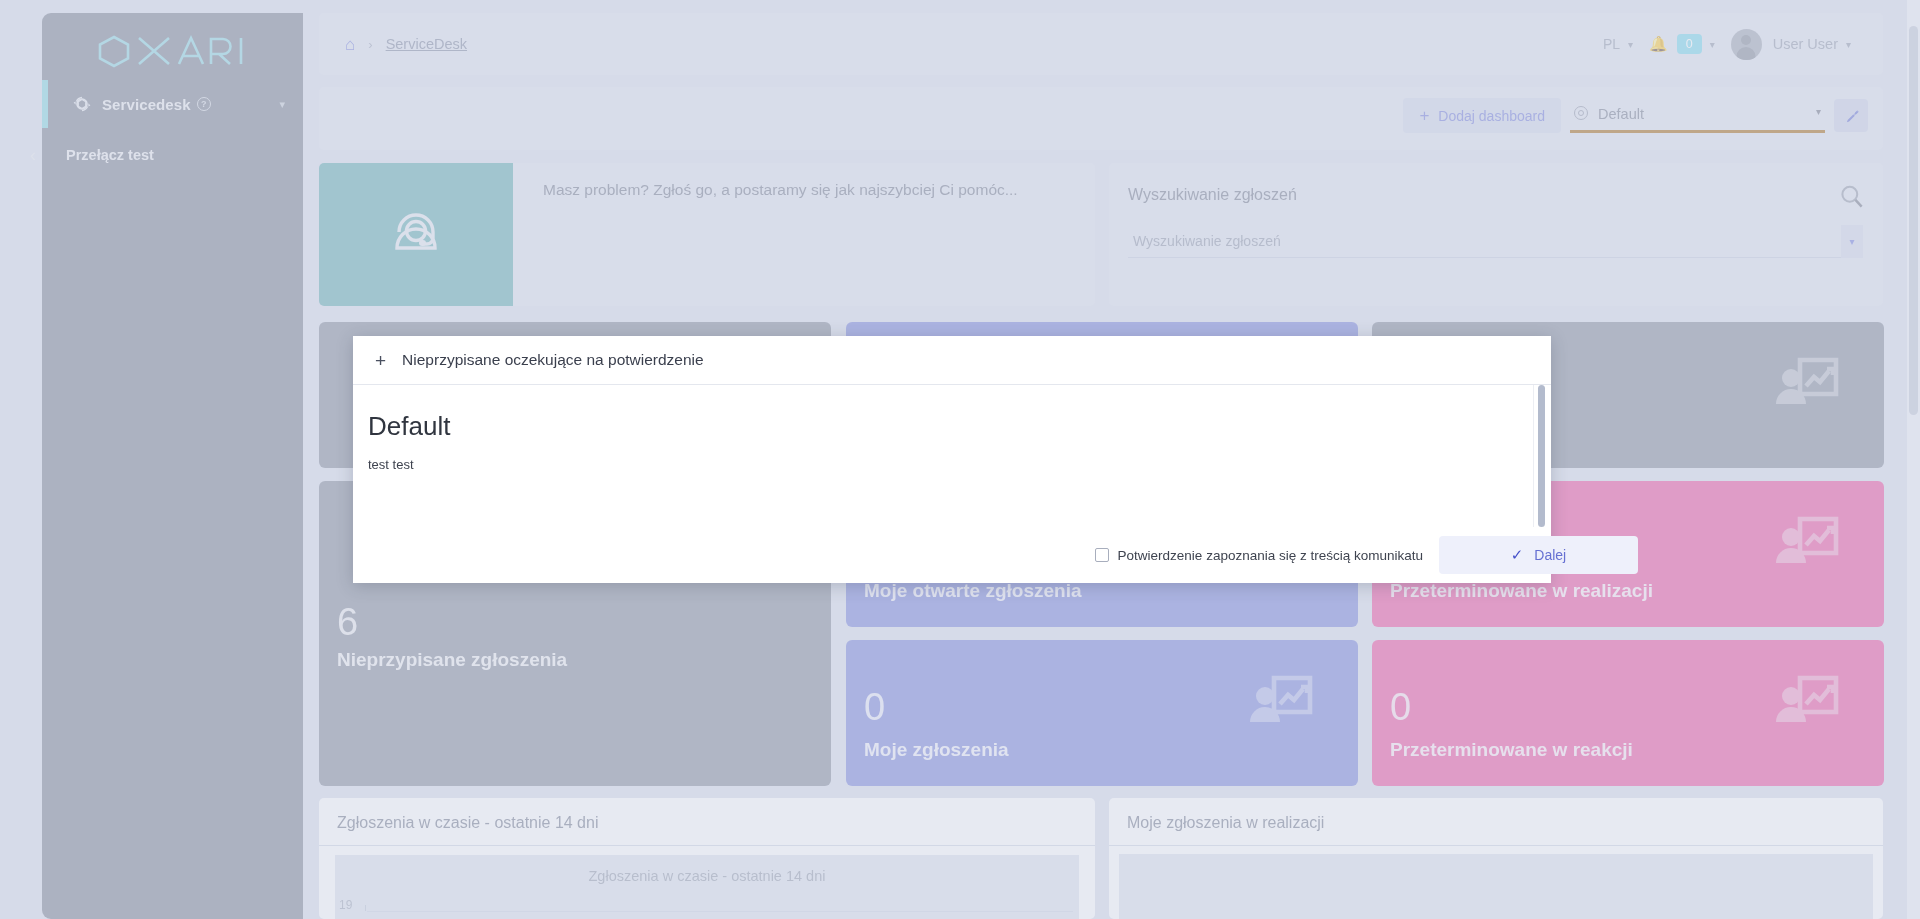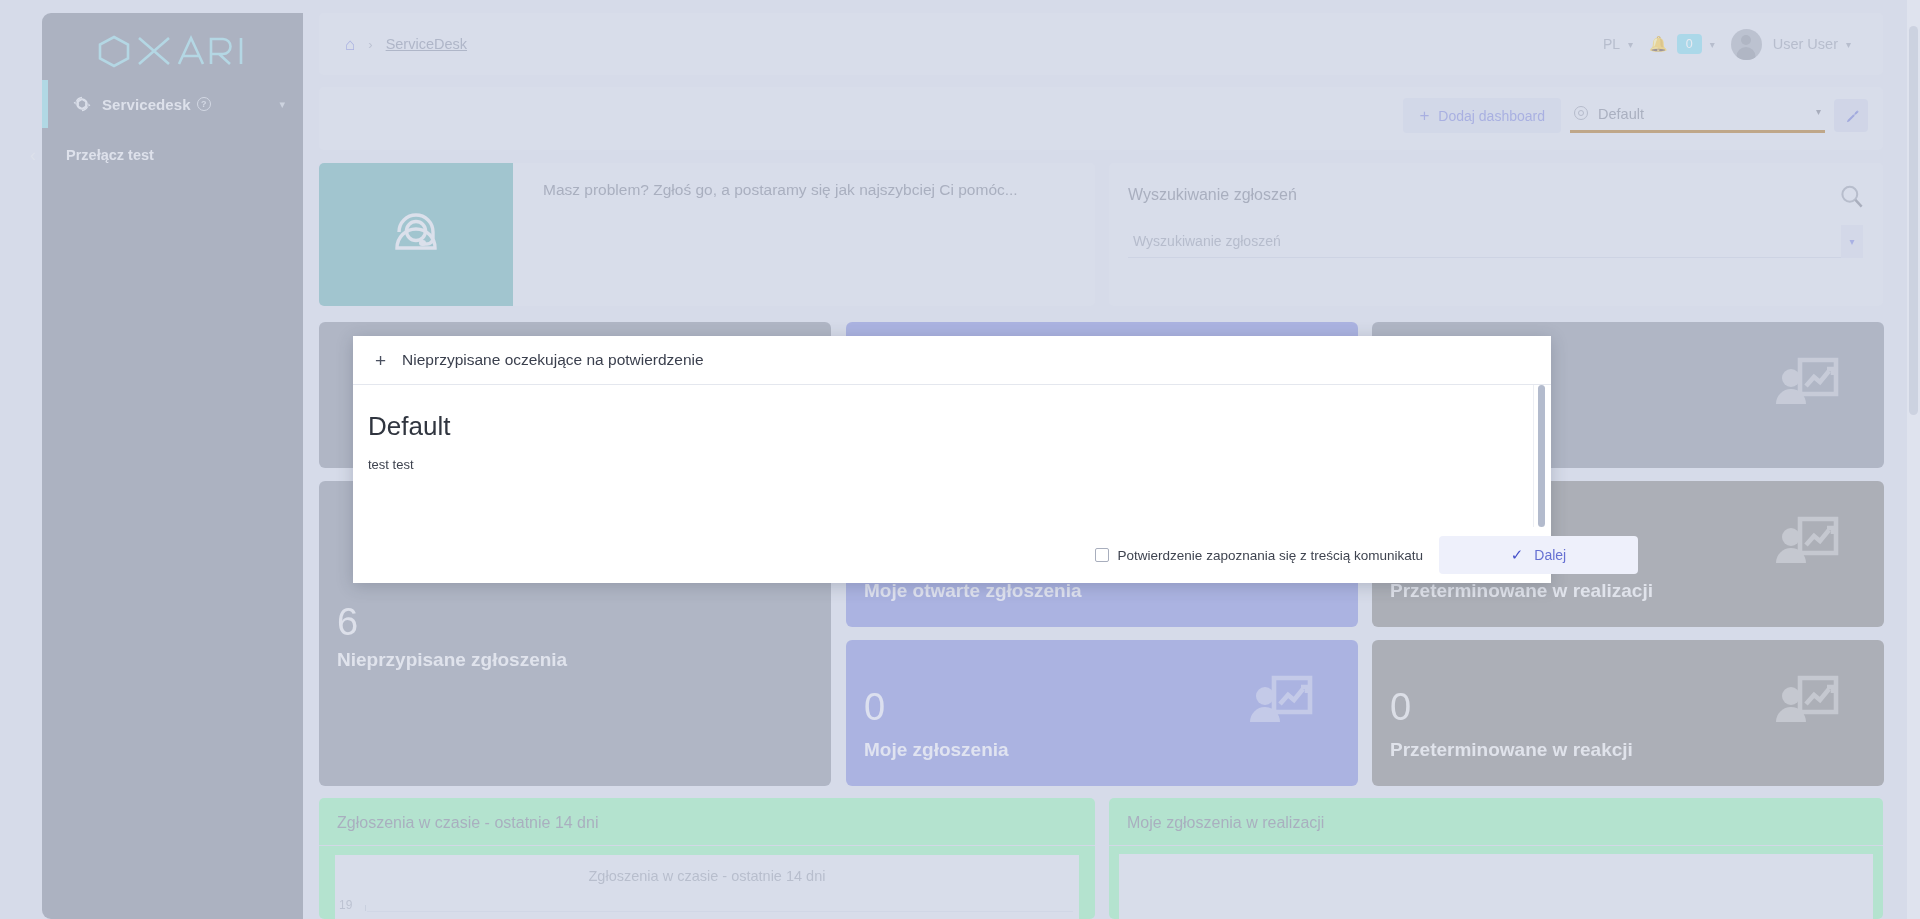--- a/index.html
+++ b/index.html
@@ -228,34 +228,34 @@
     position: absolute; left: 18px; top: 99px;
     font-size: 19px; font-weight: bold;
     color: rgba(255,255,255,.88);
   }
   .tile .tico {
     position: absolute; right: 44px; top: 34px;
     opacity: .42;
   }
   .t-gray { background: #7c8496; }
   .t-blue { background: #727ed8; }
-  .t-pink { background: #737373; }
+  .t-pink { background: #ec4899; }
 
   .tile-r1c1 { left: 16px;  top: 322px; width: 512px; height: 146px; }
   .tile-r1c2 { left: 543px; top: 322px; width: 512px; height: 146px; }
   .tile-r1c3 { left: 1069px;top: 322px; width: 512px; height: 146px; }
   .tile-r2c1 { left: 16px;  top: 481px; width: 512px; height: 305px; }
   .tile-r2c2 { left: 543px; top: 481px; width: 512px; height: 146px; }
   .tile-r2c3 { left: 1069px;top: 481px; width: 512px; height: 146px; }
   .tile-r3c2 { left: 543px; top: 640px; width: 512px; height: 146px; }
   .tile-r3c3 { left: 1069px;top: 640px; width: 512px; height: 146px; }
 
   
   .panel {
-    position: absolute; background: #86efac; border-radius: 5px;
+    position: absolute; background: #ffffff; border-radius: 5px;
   }
   .panel-left  { left: 16px;  top: 798px; width: 776px; height: 121px; }
   .panel-right { left: 806px; top: 798px; width: 774px; height: 121px; }
   .panel-title {
     position: absolute; left: 18px; top: 16px;
     color: #6d7487; font-size: 16px;
   }
   .panel-rule {
     position: absolute; left: 0; right: 0; top: 47px;
     height: 1px; background: #cdd4e4;

